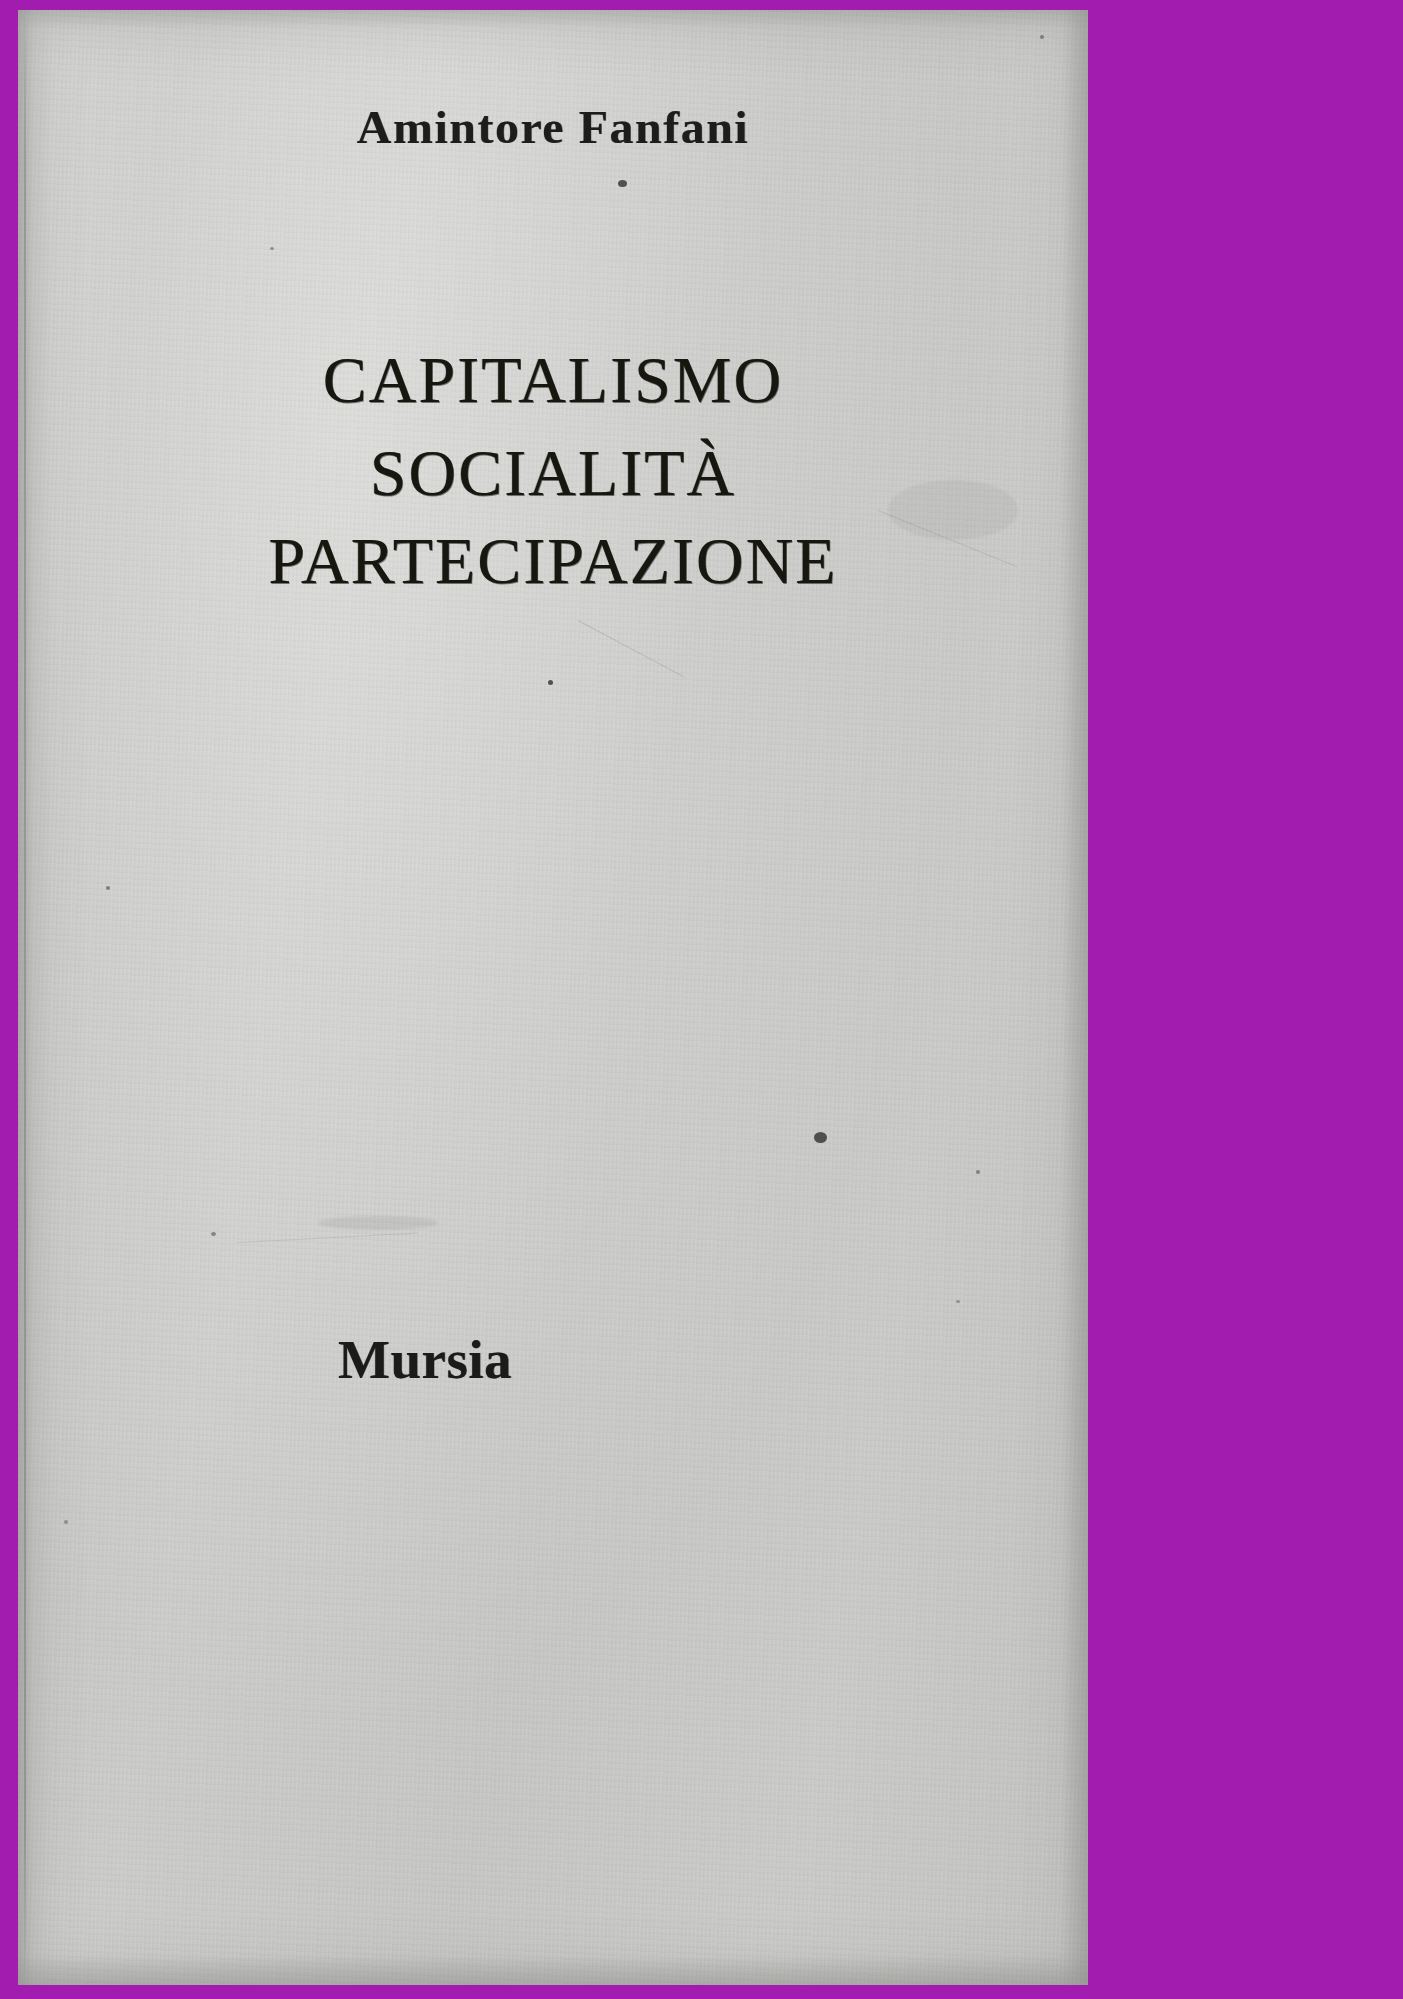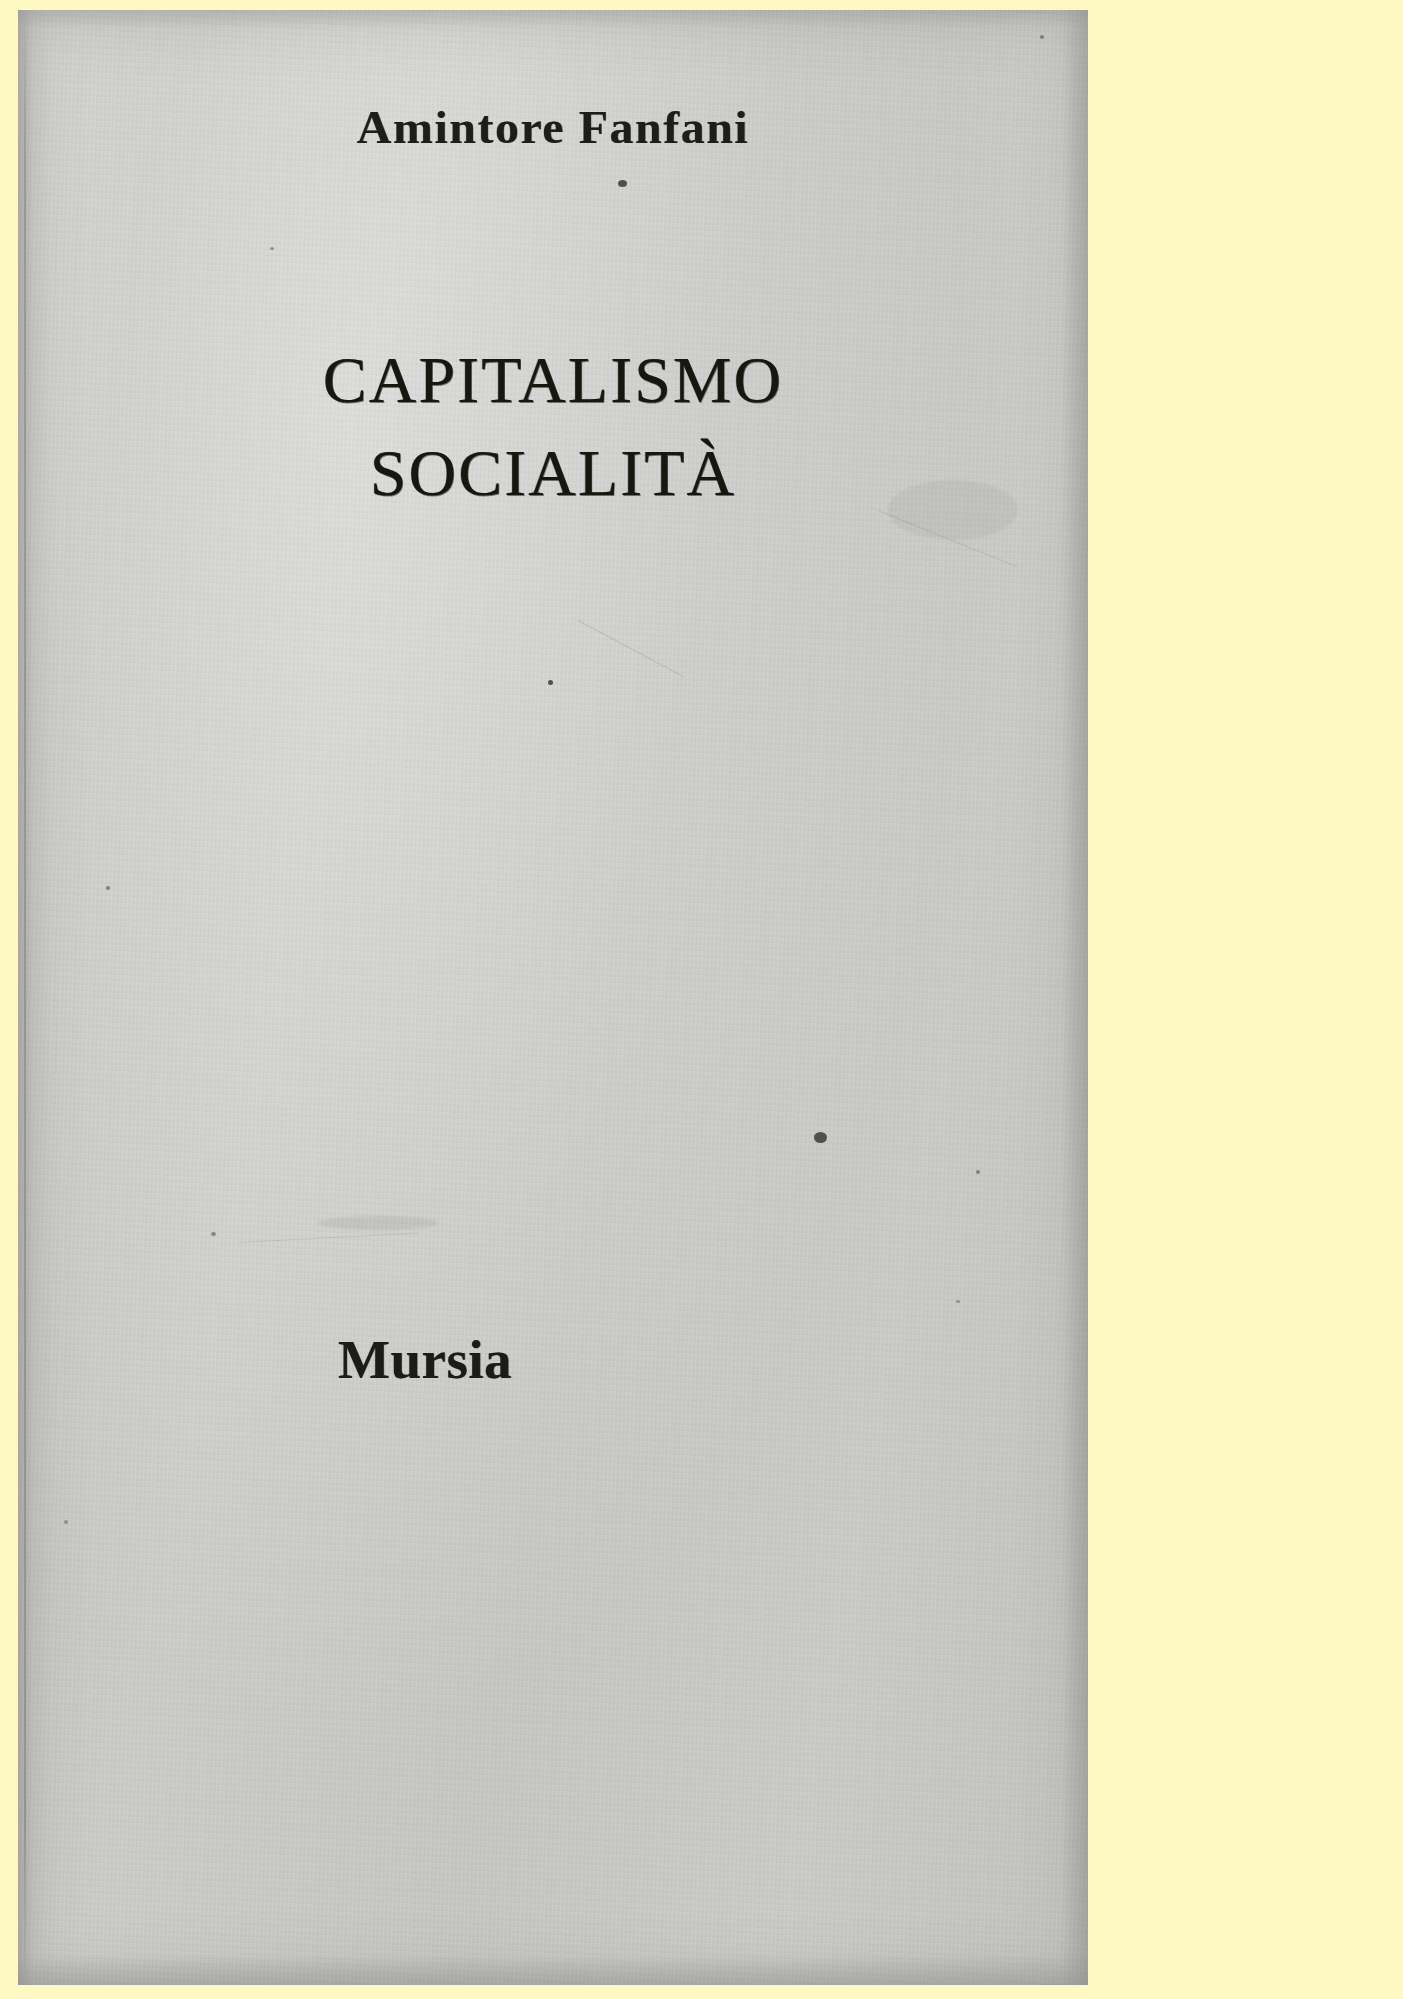--- a/index.html
+++ b/index.html
@@ -12,21 +12,21 @@
     height: 1999px;
     overflow: hidden;
     font-family: "Liberation Serif", serif;
   }
 
   
   .scan {
     position: relative;
     width: 1403px;
     height: 1999px;
-    background: #fef9c3;
+    background: #a21caf;
   }
 
   
   .cover {
     position: absolute;
     left: 18px;
     top: 10px;
     width: 1070px;
     height: 1975px;
     background:
@@ -187,20 +187,21 @@
     <div class="right-edge"></div>
     <div class="bottom-edge"></div>
 
     <div class="text-layer">
 
       <div class="author">Amintore Fanfani</div>
 
       <div class="title-block">
         <div class="title-line title-1">CAPITALISMO</div>
         <div class="title-line title-2">SOCIALITÀ</div>
+        <div class="title-line title-3">PARTECIPAZIONE</div>
       </div>
 
       <div class="publisher">Mursia</div>
     </div>
 
     <span class="speck" style="left:600px; top:170px; width:9px; height:7px;"></span>
     <span class="speck" style="left:796px; top:1122px; width:13px; height:11px;"></span>
     <span class="speck" style="left:530px; top:670px; width:5px; height:5px;"></span>
     <span class="speck" style="left:1022px; top:25px; width:4px; height:4px; opacity:0.5;"></span>
     <span class="speck" style="left:88px; top:876px; width:4px; height:4px; opacity:0.55;"></span>

